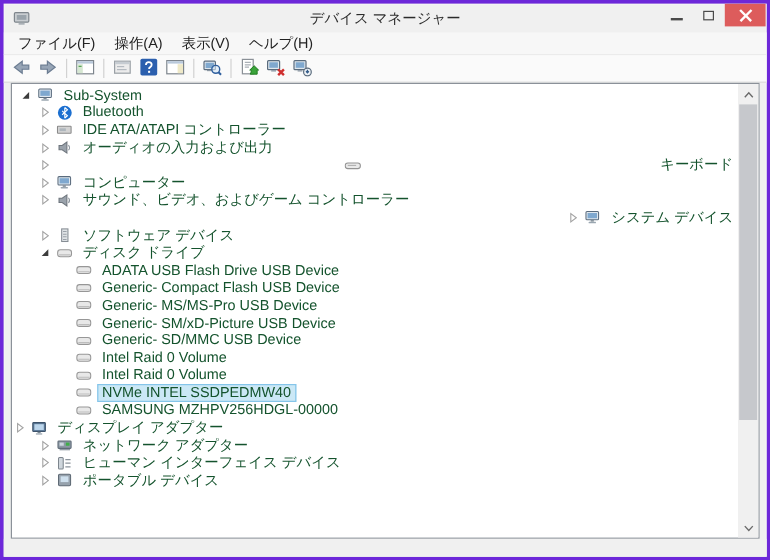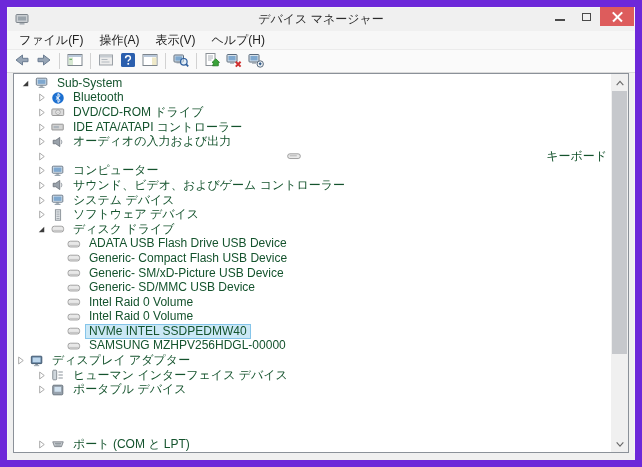--- a/index.html
+++ b/index.html
@@ -1,21 +1,21 @@
 <!DOCTYPE html>
 <html><head>
 <meta charset="utf-8">
 <style>
   html,body{margin:0;padding:0;background:#cfcfcf;}
   *{box-sizing:border-box;}
   body{font-family:"Liberation Sans","DejaVu Sans",sans-serif;}
 
   .window{
     width:642px;height:467px;margin:0;position:relative;
-    background:#f0f0f0;border:7px solid #6d28d9;
+    background:#f0f0f0;border:3px solid #6d28d9;
     box-shadow:0 0 0 1px rgba(255,255,255,.35) inset;
     overflow:hidden;
   }
 
   
   .titlebar{height:24px;display:flex;align-items:center;position:relative;}
   .app-icon{width:16px;height:16px;margin-left:7px;flex:0 0 auto;}
   .title-text{
     position:absolute;left:0;right:0;top:0;height:24px;
     display:flex;align-items:center;justify-content:center;
@@ -222,35 +222,20 @@
     <span class="tlabel">Bluetooth</span>
   </div>
         <div class="row" style="padding-left: 21px;">
     <span class="expander">
             <svg viewBox="0 0 12 12">
               <polygon points="4,2.2 4,9.8 9,6" fill="#fff" stroke="#a3a3a3"></polygon>
             </svg>
           </span>
     <span class="ticon">
             <svg viewBox="0 0 16 16">
-              <rect x="1" y="4.5" width="13.5" height="7.5" rx="1" fill="#dcdcdc" stroke="#8e8e8e"></rect>
-              <circle cx="8" cy="8.2" r="2.6" fill="#f2f2f2" stroke="#9e9e9e"></circle>
-              <circle cx="8" cy="8.2" r="0.8" fill="#b5b5b5"></circle>
-            </svg>
-          </span>
-    <span class="tlabel">DVD/CD-ROM ドライブ</span>
-  </div>
-        <div class="row" style="padding-left: 21px;">
-    <span class="expander">
-            <svg viewBox="0 0 12 12">
-              <polygon points="4,2.2 4,9.8 9,6" fill="#fff" stroke="#a3a3a3"></polygon>
-            </svg>
-          </span>
-    <span class="ticon">
-            <svg viewBox="0 0 16 16">
               <rect x="1" y="4.8" width="13" height="6.6" rx="0.5" fill="#d3d3d3" stroke="#8a8a8a"></rect>
               <rect x="3" y="6.8" width="6" height="2.6" fill="#aeb6bd"></rect>
             </svg>
           </span>
     <span class="tlabel">IDE ATA/ATAPI コントローラー</span>
   </div>
         <div class="row" style="padding-left: 21px;">
     <span class="expander">
             <svg viewBox="0 0 12 12">
               <polygon points="4,2.2 4,9.8 9,6" fill="#fff" stroke="#a3a3a3"></polygon>
@@ -301,21 +286,21 @@
             </svg>
           </span>
     <span class="ticon">
             <svg viewBox="0 0 16 16">
               <path d="M2.5 6 h3 L10 2.8 v10.4 L5.5 10 h-3 z" fill="#9aa2ab" stroke="#6d747c"></path>
               <path d="M11.5 5.5 q2 2.5 0 5" stroke="#8b939c" fill="none"></path>
             </svg>
           </span>
     <span class="tlabel">サウンド、ビデオ、およびゲーム コントローラー</span>
   </div>
-        <div class="row" style="padding-left: 21px;">
+        <div class="row" style="padding-left: 21px; justify-content: flex-end;">
     <span class="expander">
             <svg viewBox="0 0 12 12">
               <polygon points="4,2.2 4,9.8 9,6" fill="#fff" stroke="#a3a3a3"></polygon>
             </svg>
           </span>
     <span class="ticon">
             <svg viewBox="0 0 16 16">
               <rect x="1.5" y="2.5" width="12" height="8" rx="1" fill="#dfe7ee" stroke="#5a6b7d"></rect>
               <rect x="3" y="4" width="9" height="5" fill="#7fa8cf"></rect>
               <rect x="6" y="10.8" width="3" height="1.4" fill="#7d8994"></rect>
@@ -373,20 +358,30 @@
     <span class="tlabel">Generic- Compact Flash USB Device</span>
   </div>
         <div class="row" style="padding-left: 37px;">
     <span class="expander"></span>
     <span class="ticon">
             <svg viewBox="0 0 16 16">
               <rect x="1.2" y="4.8" width="13.2" height="6.6" rx="2.6" fill="#e8e8e8" stroke="#979797"></rect>
               <path d="M2.6 9.6 h10.8" stroke="#bdbdbd"></path>
             </svg>
           </span>
+    <span class="tlabel">Generic- MS/MS-Pro USB Device</span>
+  </div>
+        <div class="row" style="padding-left: 37px;">
+    <span class="expander"></span>
+    <span class="ticon">
+            <svg viewBox="0 0 16 16">
+              <rect x="1.2" y="4.8" width="13.2" height="6.6" rx="2.6" fill="#e8e8e8" stroke="#979797"></rect>
+              <path d="M2.6 9.6 h10.8" stroke="#bdbdbd"></path>
+            </svg>
+          </span>
     <span class="tlabel">Generic- SM/xD-Picture USB Device</span>
   </div>
         <div class="row" style="padding-left: 37px;">
     <span class="expander"></span>
     <span class="ticon">
             <svg viewBox="0 0 16 16">
               <rect x="1.2" y="4.8" width="13.2" height="6.6" rx="2.6" fill="#e8e8e8" stroke="#979797"></rect>
               <path d="M2.6 9.6 h10.8" stroke="#bdbdbd"></path>
             </svg>
           </span>
@@ -440,20 +435,36 @@
           </span>
     <span class="ticon">
             <svg viewBox="0 0 16 16">
               <rect x="1.5" y="2.5" width="12" height="8.5" rx="0.8" fill="#5e7c9b" stroke="#3c526a"></rect>
               <rect x="3" y="4" width="9" height="5.5" fill="#bcd6ec"></rect>
               <rect x="6" y="11.3" width="3" height="1.3" fill="#7d8994"></rect>
               <rect x="4.5" y="12.7" width="6" height="1.2" fill="#9aa6b0"></rect>
             </svg>
           </span>
     <span class="tlabel">ディスプレイ アダプター</span>
+  </div>
+        <div class="row" style="padding-left: 21px;">
+    <span class="expander">
+            <svg viewBox="0 0 12 12">
+              <polygon points="4,2.2 4,9.8 9,6" fill="#fff" stroke="#a3a3a3"></polygon>
+            </svg>
+          </span>
+    <span class="ticon">
+            <svg viewBox="0 0 16 16">
+              <rect x="1.5" y="4" width="12.5" height="7" rx="0.8" fill="#8d99a5" stroke="#5f6b77"></rect>
+              <rect x="3" y="5.5" width="4" height="3" fill="#cdd6de"></rect>
+              <rect x="9" y="5.5" width="3.5" height="3" fill="#3fae49"></rect>
+              <path d="M3 12.3 h10" stroke="#6f7b87"></path>
+            </svg>
+          </span>
+    <span class="tlabel">ネットワーク アダプター</span>
   </div>
         <div class="row" style="padding-left: 21px;">
     <span class="expander">
             <svg viewBox="0 0 12 12">
               <polygon points="4,2.2 4,9.8 9,6" fill="#fff" stroke="#a3a3a3"></polygon>
             </svg>
           </span>
     <span class="ticon">
             <svg viewBox="0 0 16 16">
               <rect x="2" y="2.5" width="4.5" height="11" rx="1" fill="#cfd6dc" stroke="#7d858d"></rect>

